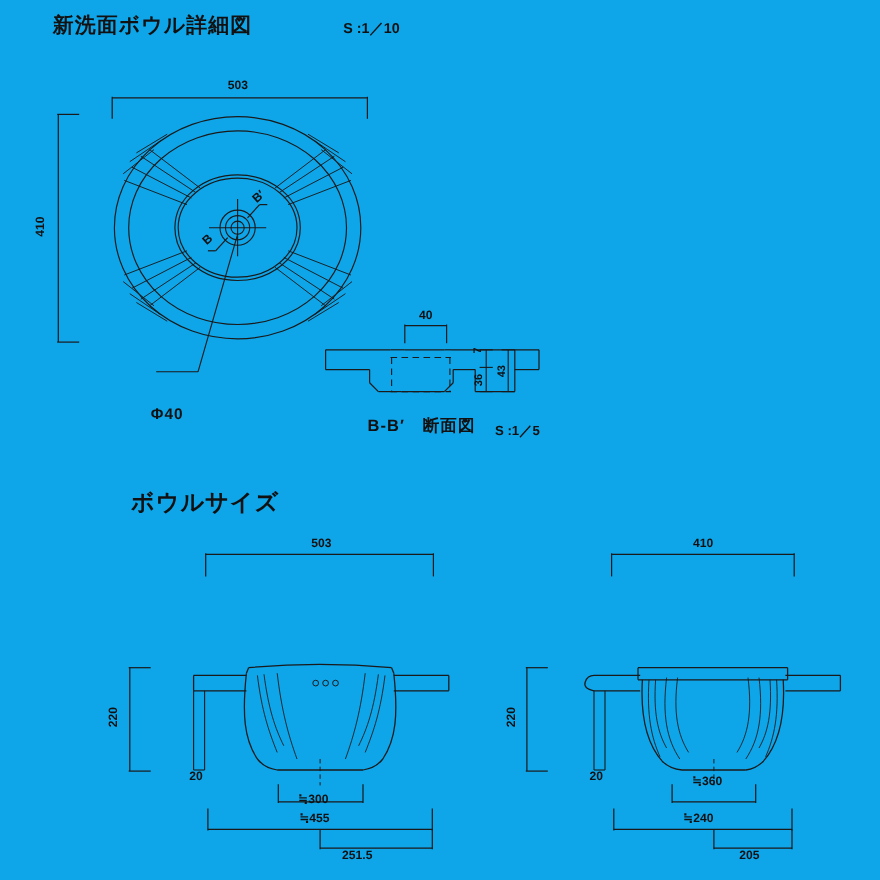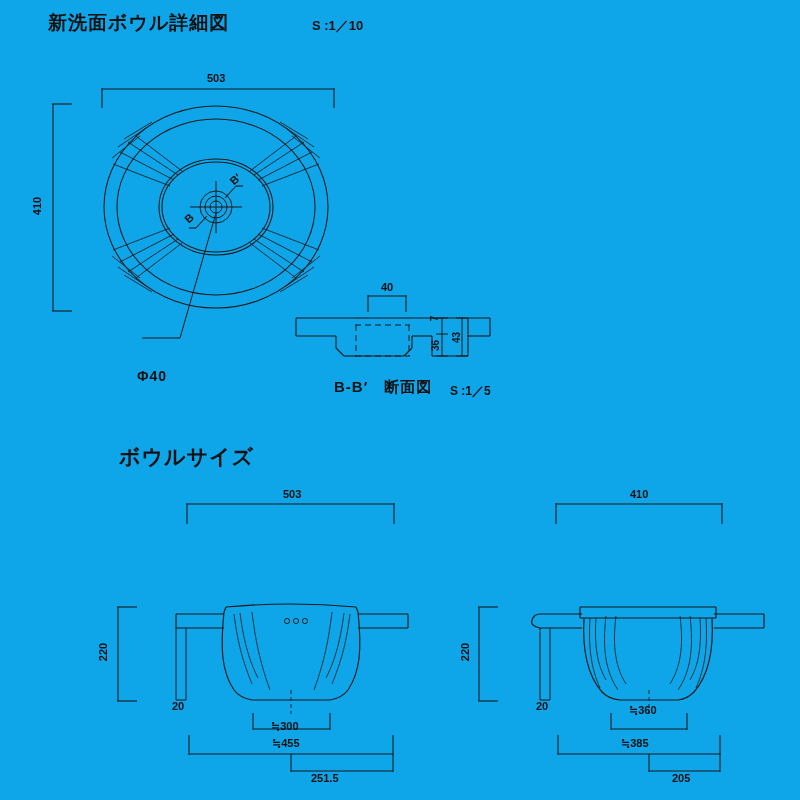--- a/index.html
+++ b/index.html
@@ -391,16 +391,16 @@
   <div class="txt dim vert" style="left:94px; top:646px;">220</div>
   <div class="txt dim" style="left:172px; top:700px;">20</div>
   <div class="txt dim" style="left:271px; top:720px;">≒300</div>
   <div class="txt dim" style="left:272px; top:737px;">≒455</div>
   <div class="txt dim" style="left:311px; top:772px;">251.5</div>
 
   <div class="txt dim" style="left:630px; top:488px;">410</div>
   <div class="txt dim vert" style="left:456px; top:646px;">220</div>
   <div class="txt dim" style="left:536px; top:700px;">20</div>
   <div class="txt dim" style="left:629px; top:704px;">≒360</div>
-  <div class="txt dim" style="left:621px; top:737px;">≒385</div>
+  <div class="txt dim" style="left:621px; top:737px;">≒240</div>
   <div class="txt dim" style="left:672px; top:772px;">205</div>
 
 </div>
 
 </body></html>

